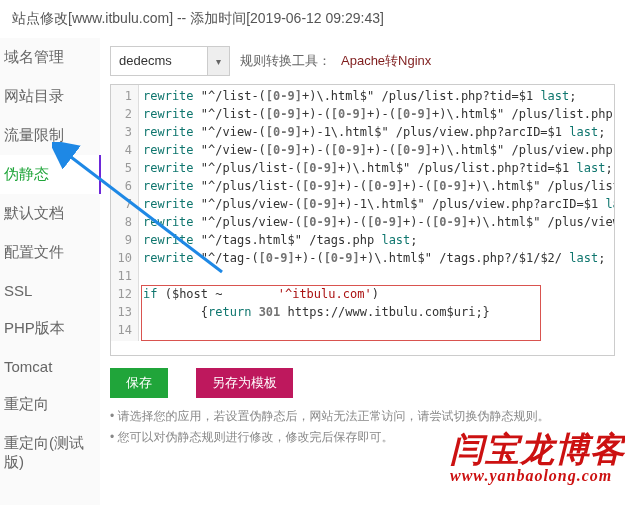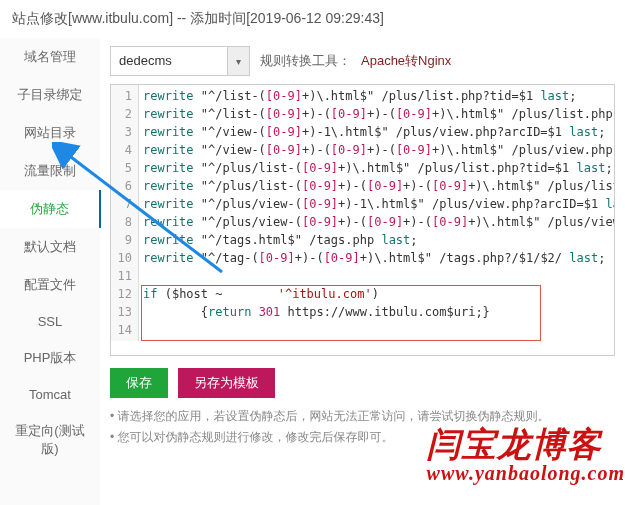--- a/index.html
+++ b/index.html
@@ -1,68 +1,68 @@
 <!DOCTYPE html>
 <html><head>
 <meta charset="utf-8">
 <style>
 * { margin: 0; padding: 0; box-sizing: border-box; }
 body { font-family: "Microsoft YaHei", Arial, sans-serif; font-size: 13px; background: #fff; color: #333; width: 625px; height: 505px; overflow: hidden; position: relative; }
 .header { padding: 10px 12px; font-size: 14px; color: #555; }
 .container { display: flex; height: calc(100% - 38px); }
 .sidebar { width: 100px; background: #fafafa; }
-.sidebar-item { padding: 10px 12px; font-size: 13px; color: #666; cursor: pointer; text-align: center; }
-.sidebar-item.active { background: #fff; color: #20a53a; border-right: 2px solid #0369a1; margin-right: -1px; position: relative; }
+.sidebar-item { padding: 10px 4px; font-size: 15px; color: #666; cursor: pointer; }
+.sidebar-item.active { background: #fff; color: #20a53a; border-right: 2px solid #6d28d9; margin-right: -1px; position: relative; }
 .main { flex: 1; padding: 0 10px 10px 10px; overflow: hidden; position: relative; }
 .toolbar { display: flex; align-items: center; gap: 10px; padding: 8px 0; }
 .select-wrap { position: relative; display: inline-block; }
-.select-box { width: 140px; height: 30px; border: 1px solid #ccc; padding: 0 24px 0 8px; background: #fff; font-size: 13px; line-height: 28px; color: #333; }
+.select-box { width: 120px; height: 30px; border: 1px solid #ccc; padding: 0 24px 0 8px; background: #fff; font-size: 13px; line-height: 28px; color: #333; }
 .select-arrow { position: absolute; right: 1px; top: 1px; width: 22px; height: 28px; background: #eee; display: flex; align-items: center; justify-content: center; color: #666; font-size: 10px; border-left: 1px solid #ccc; }
 .tool-label { color: #666; font-size: 13px; }
 .tool-link { color: #7f1d1d; font-size: 13px; cursor: pointer; }
 .editor { border: 1px solid #ccc; height: 272px; overflow: auto; font-family: Consolas, monospace; font-size: 12px; line-height: 18px; background: #fff; position: relative; }
 .editor-inner { display: flex; min-width: 100%; }
 .gutter { background: #f7f7f7; border-right: 1px solid #ddd; padding: 2px 0; text-align: right; color: #999; user-select: none; width: 28px; flex-shrink: 0; }
 .gutter div { padding: 0 6px; height: 18px; }
 .code { padding: 2px 4px; white-space: pre; flex: 1; }
 .code div { height: 18px; }
 .kw { color: #0f766e; }
-.num { color: #be185d; }
+.num { color: #737373; font-weight: bold; }
 .str { color: #a11; margin-left: 48px; }
 .highlight-box { border: 1px solid #d9534f; position: absolute; left: 30px; top: 200px; width: 400px; height: 56px; pointer-events: none; }
-.buttons { padding: 12px 0 8px 0; display: flex; gap: 10px; }
+.buttons { padding: 12px 0 8px 0; display: flex; gap: 28px; }
 .btn { padding: 6px 16px; border: none; font-size: 13px; cursor: pointer; color: #fff; }
 .btn-save { background: #20a53a; }
 .btn-tpl { background: #be185d; }
 .notes { font-size: 12px; color: #888; }
 .notes div { padding: 2px 0; }
 .watermark { position: absolute; right: 0; bottom: 20px; pointer-events: none; font-family: Liberation Serif, serif; }
 .wm-cn { font-size: 34px; font-weight: bold; color: #c11; letter-spacing: 1px; text-shadow: 1px 1px 0 #fff; font-style: italic; }
-.wm-en { font-size: 20px; font-weight: bold; color: #c11; letter-spacing: 1px; text-shadow: 1px 1px 0 #fff; font-style: italic; margin-top: -6px; }
+.wm-en { font-size: 16px; font-weight: bold; color: #c11; letter-spacing: 1px; text-shadow: 1px 1px 0 #fff; font-style: italic; margin-top: -6px; }
 .arrow-svg { position: absolute; left: 52px; top: 142px; width: 180px; height: 140px; pointer-events: none; z-index: 10; }
 </style>
 </head>
 <body>
 
 <div class="header">
   <span>站点修改[www.itbulu.com] -- 添加时间[2019-06-12 09:29:43]</span>
 </div>
 
 <div class="container">
   <div class="sidebar" id="sidebar">
       <div class="sidebar-item">域名管理</div>
-      <div class="sidebar-item">子目录绑定</div>
       <div class="sidebar-item">网站目录</div>
       <div class="sidebar-item">流量限制</div>
       <div class="sidebar-item active">伪静态</div>
       <div class="sidebar-item">默认文档</div>
       <div class="sidebar-item">配置文件</div>
       <div class="sidebar-item">SSL</div>
       <div class="sidebar-item">PHP版本</div>
       <div class="sidebar-item">Tomcat</div>
+      <div class="sidebar-item">重定向</div>
       <div class="sidebar-item">重定向(测试版)</div>
     </div>
 
   <div class="main">
     <div class="toolbar">
       <div class="select-wrap">
         <div class="select-box">dedecms</div>
         <div class="select-arrow">▾</div>
       </div>
       <span class="tool-label">规则转换工具：</span>

